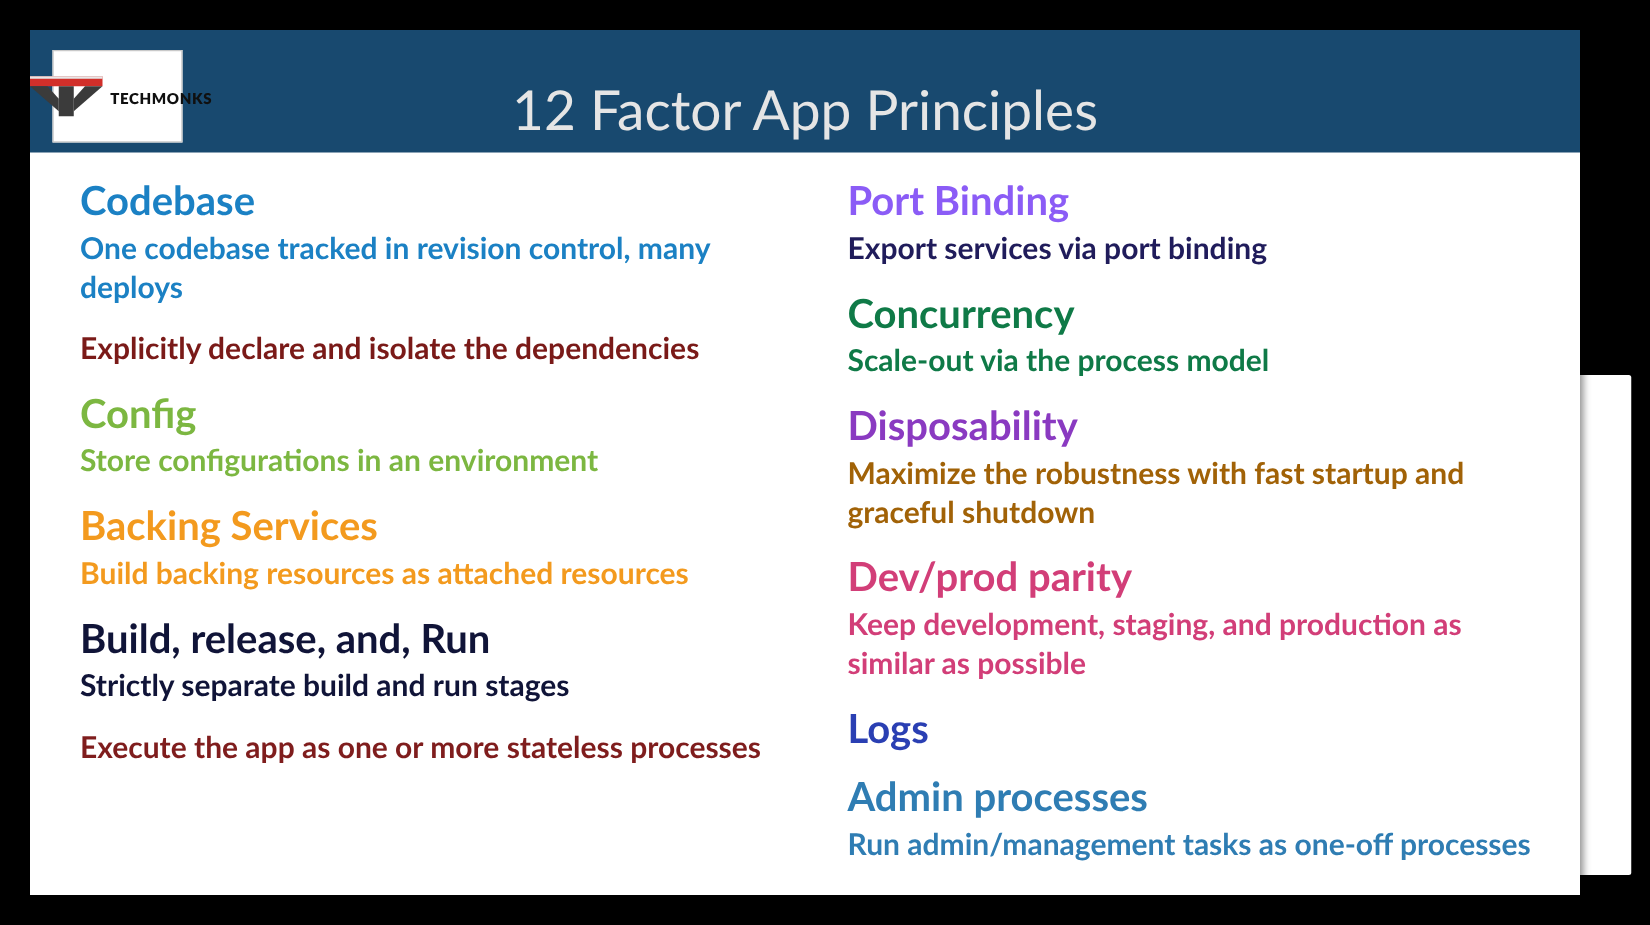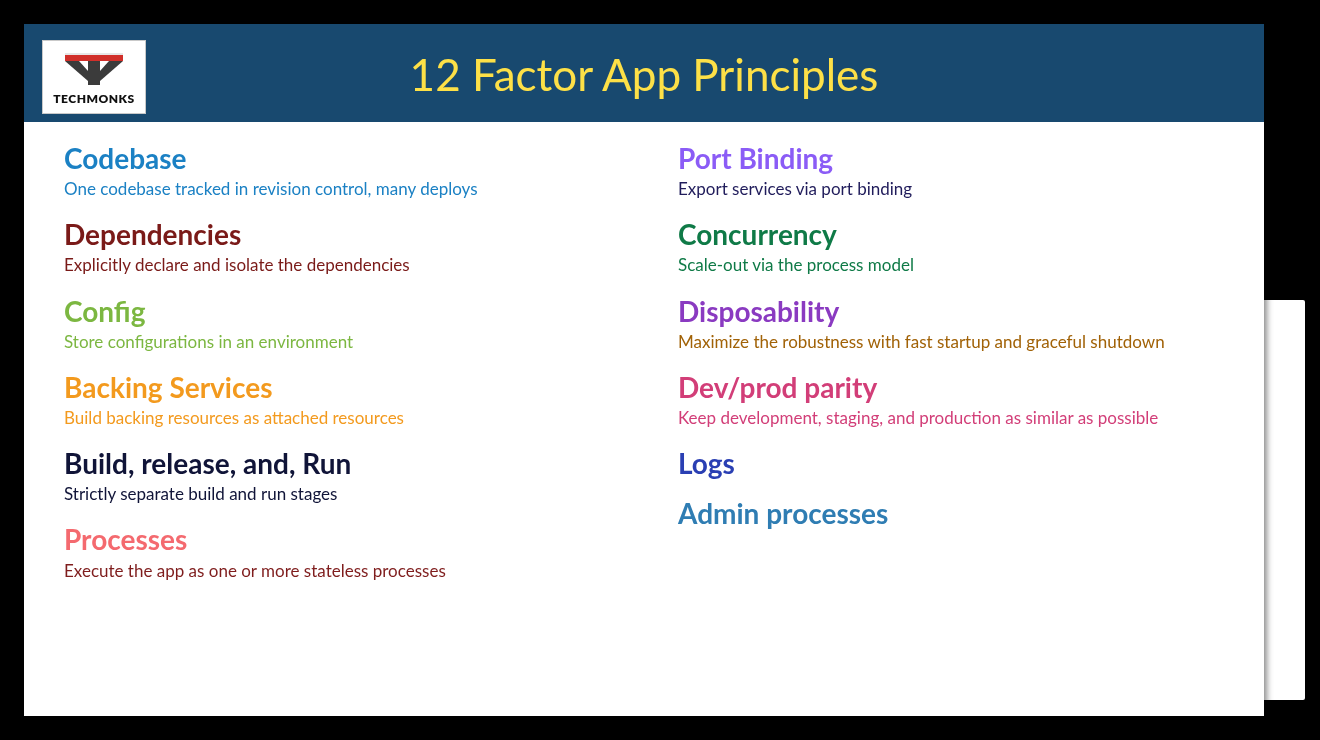--- a/index.html
+++ b/index.html
@@ -45,64 +45,64 @@
   .logo {
     position: absolute;
     left: 18px;
     top: 16px;
     width: 104px;
     height: 74px;
     background: #fff;
     border: 1px solid #c9c9c9;
     box-sizing: border-box;
     display: flex;
-    flex-direction: column;
+    flex-direction: row;
     align-items: center;
     justify-content: center;
   }
   .logo svg { display:block; }
   .logo-text {
     font-size: 12px;
     font-weight: 800;
     letter-spacing: .5px;
     color: #101010;
     margin-top: 2px;
   }
   .title {
     position: absolute;
     left: 0; right: 0;
-    top: 24px;
+    top: 38px;
     text-align: center;
     font-size: 44px;
     font-weight: 400;
-    color: #fde047;
+    color: #e5e5e5;
   }
   .content {
     position: absolute;
     left: 40px;
     top: 118px;
     width: 1180px;
     display: flex;
     gap: 48px;
   }
   .col {
     flex: 1 1 0;
     min-width: 0;
   }
   .item { margin-bottom: 18px; }
   .item h3 {
     margin: 0 0 4px 0;
-    font-size: 28px;
+    font-size: 32px;
     font-weight: 700;
     line-height: 1.15;
   }
   .item p {
     margin: 0;
-    font-size: 17px;
-    font-weight: 400;
+    font-size: 24px;
+    font-weight: 700;
     line-height: 1.3;
   }
 </style>
 </head>
 <body>
 
 <div class="stage">
   <div class="backcard"></div>
   <div class="slide">
     <div class="header">
@@ -121,37 +121,35 @@
       <div class="title">12 Factor App Principles</div>
     </div>
 
     <div class="content">
       <div class="col">
         <div class="item">
           <h3 style="color:#1b81c4">Codebase</h3>
           <p style="color:#1b81c4">One codebase tracked in revision control, many deploys</p>
         </div>
         <div class="item">
-          <h3 style="color:#7a1a18">Dependencies</h3>
           <p style="color:#7a1a18">Explicitly declare and isolate the dependencies</p>
         </div>
         <div class="item">
           <h3 style="color:#7cb741">Config</h3>
           <p style="color:#7cb741">Store configurations in an environment</p>
         </div>
         <div class="item">
           <h3 style="color:#f39a1e">Backing Services</h3>
           <p style="color:#f39a1e">Build backing resources as attached resources</p>
         </div>
         <div class="item">
           <h3 style="color:#101438">Build, release, and, Run</h3>
           <p style="color:#101438">Strictly separate build and run stages</p>
         </div>
         <div class="item">
-          <h3 style="color:#f46a6f">Processes</h3>
           <p style="color:#7f1d1d">Execute the app as one or more stateless processes</p>
         </div>
       </div>
 
       <div class="col">
         <div class="item">
           <h3 style="color:#8b5cf6">Port Binding</h3>
           <p style="color:#201c5b">Export services via port binding</p>
         </div>
         <div class="item">
@@ -164,17 +162,18 @@
         </div>
         <div class="item">
           <h3 style="color:#d23e78">Dev/prod parity</h3>
           <p style="color:#d23e78">Keep development, staging, and production as similar as possible</p>
         </div>
         <div class="item">
           <h3 style="color:#2a3fb3">Logs</h3>
         </div>
         <div class="item">
           <h3 style="color:#2f7db3">Admin processes</h3>
+          <p style="color:#2f7db3">Run admin/management tasks as one-off processes</p>
         </div>
       </div>
     </div>
   </div>
 </div>
 
 </body></html>

